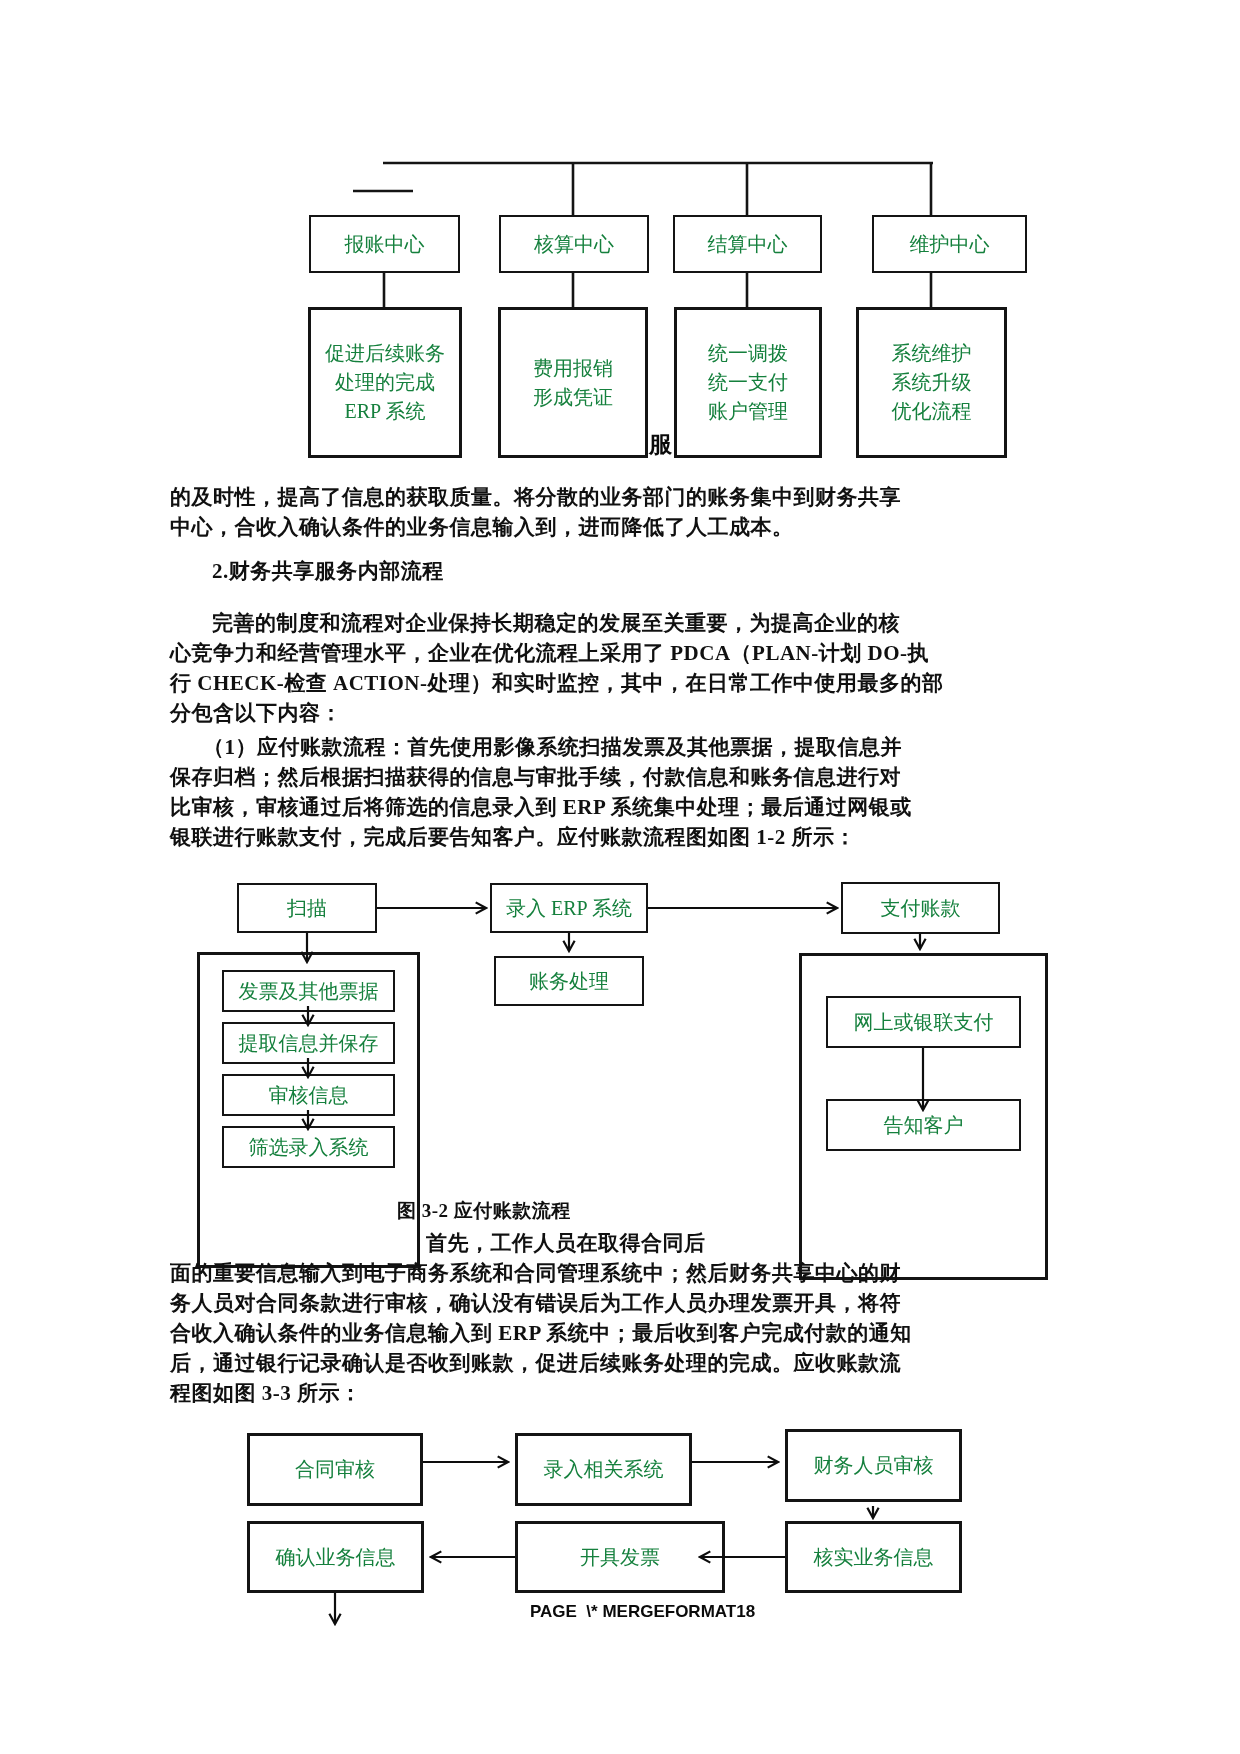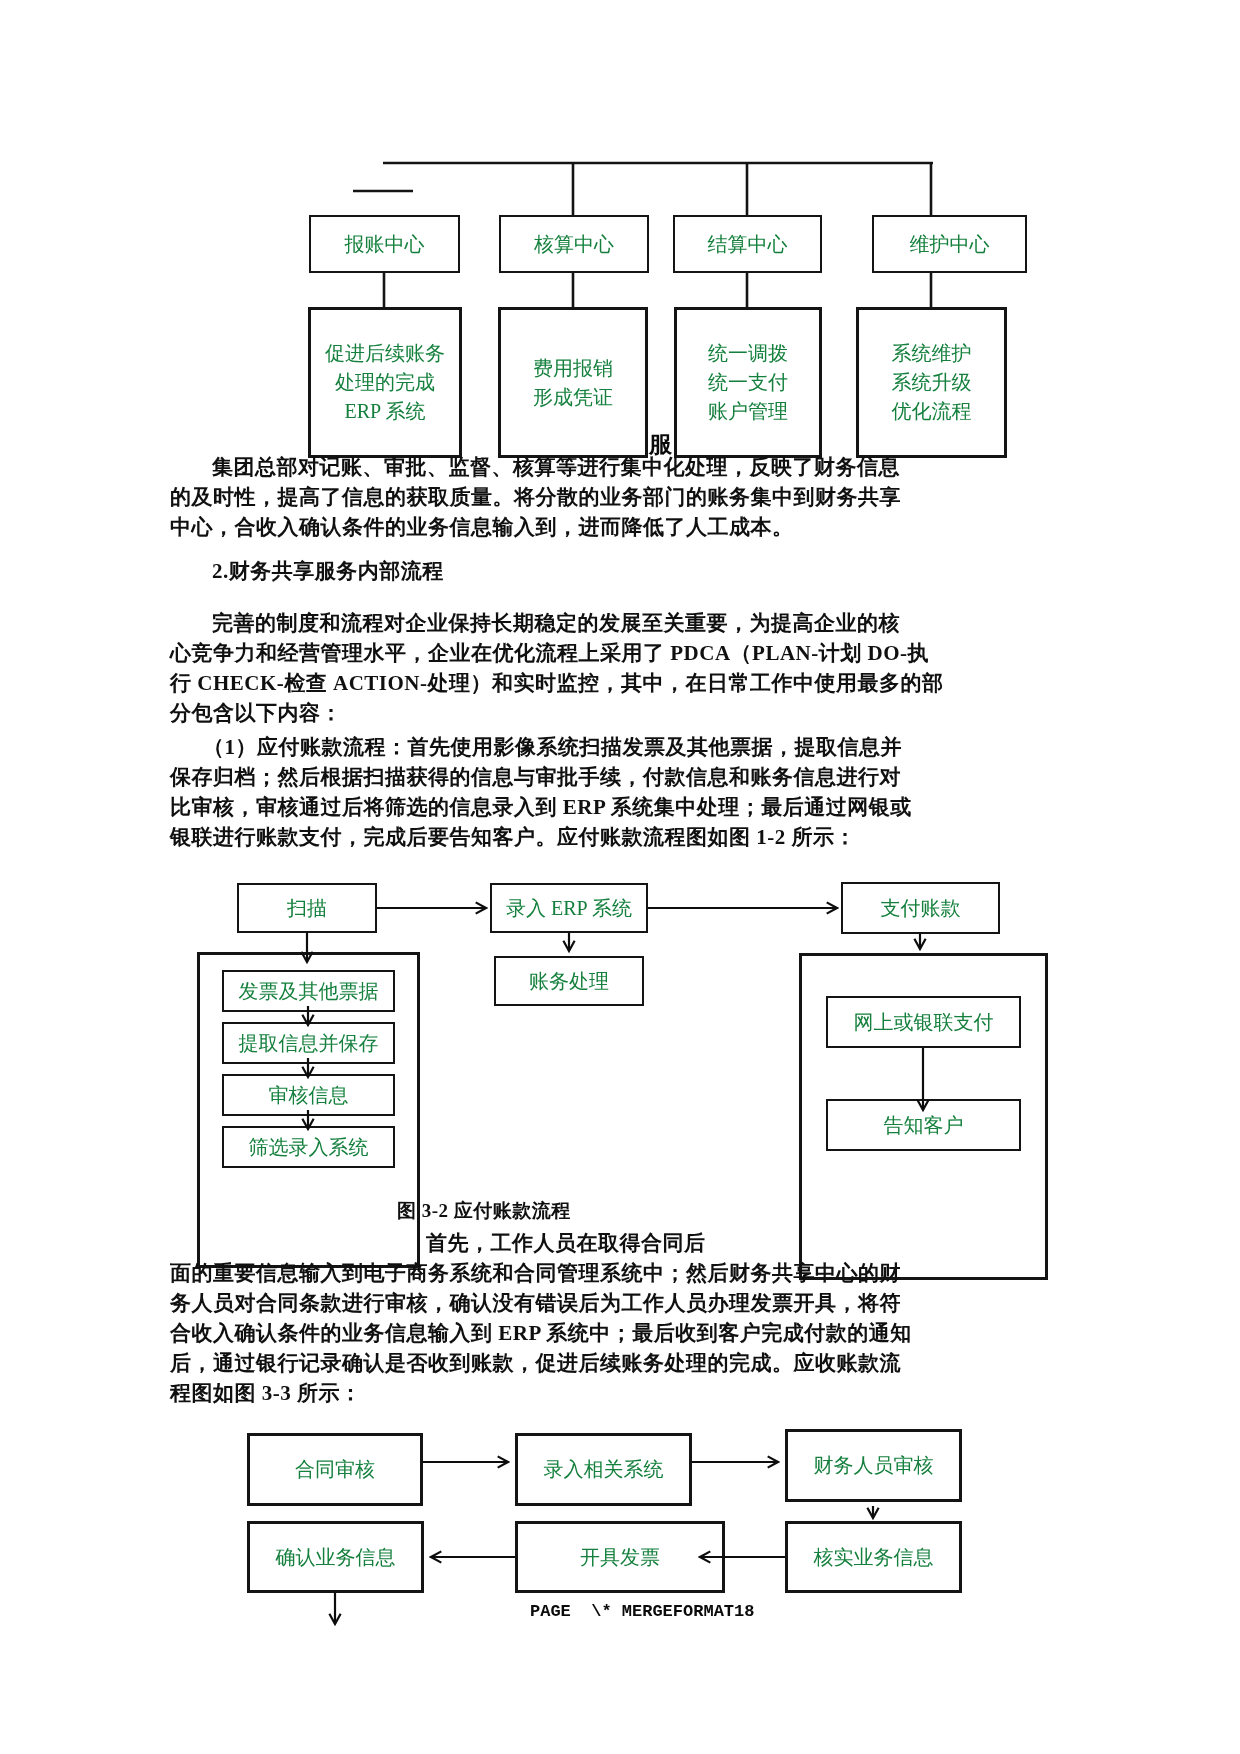--- a/index.html
+++ b/index.html
@@ -22,21 +22,21 @@
   .tline{
     position:absolute;white-space:nowrap;font-size:21px;line-height:30px;
     color:#101010;z-index:6;letter-spacing:0.5px;font-weight:600;
   }
   .heading{font-weight:700;}
   .caption{font-weight:700;font-size:19px;}
   .hidden-frag{
     position:absolute;z-index:0;font-size:23px;font-weight:700;color:#0a0a0a;white-space:nowrap;
   }
   .footer-text{
-    position:absolute;font-family:Liberation Mono, monospace;
+    position:absolute;font-family:Liberation Sans, sans-serif;
     font-weight:700;font-size:17px;color:#0a0a0a;z-index:6;white-space:pre;text-align:center;
   }
   svg.overlay{position:absolute;left:0;top:0;z-index:7;pointer-events:none;}
   svg.overlay *{vector-effect:non-scaling-stroke;}
 </style>
 </head>
 <body>
 
 <div class="page">
 
@@ -50,21 +50,20 @@
   <div class="box b3" style="left:308px;top:307px;width:154px;height:151px;padding:6px 14px;">促进后续账务处理的完成 ERP 系统</div>
   <div class="box b3" style="left:498px;top:307px;width:150px;height:151px;">费用报销
 形成凭证</div>
   <div class="box b3" style="left:674px;top:307px;width:148px;height:151px;">统一调拨
 统一支付
 账户管理</div>
   <div class="box b3" style="left:856px;top:307px;width:151px;height:151px;">系统维护
 系统升级
 优化流程</div>
 
-  <div class="tline" style="left:212px;top:452px;">集团总部对记账、审批、监督、核算等进行集中化处理，反映了财务信息</div>
   <div class="tline" style="left:170px;top:482px;">的及时性，提高了信息的获取质量。将分散的业务部门的账务集中到财务共享</div>
   <div class="tline" style="left:170px;top:512px;">中心，合收入确认条件的业务信息输入到，进而降低了人工成本。</div>
 
   <div class="tline heading" style="left:212px;top:556px;">2.财务共享服务内部流程</div>
 
   <div class="tline" style="left:212px;top:608px;">完善的制度和流程对企业保持长期稳定的发展至关重要，为提高企业的核</div>
   <div class="tline" style="left:170px;top:638px;">心竞争力和经营管理水平，企业在优化流程上采用了 PDCA（PLAN-计划 DO-执</div>
   <div class="tline" style="left:170px;top:668px;">行 CHECK-检查 ACTION-处理）和实时监控，其中，在日常工作中使用最多的部</div>
   <div class="tline" style="left:170px;top:698px;">分包含以下内容：</div>
 

